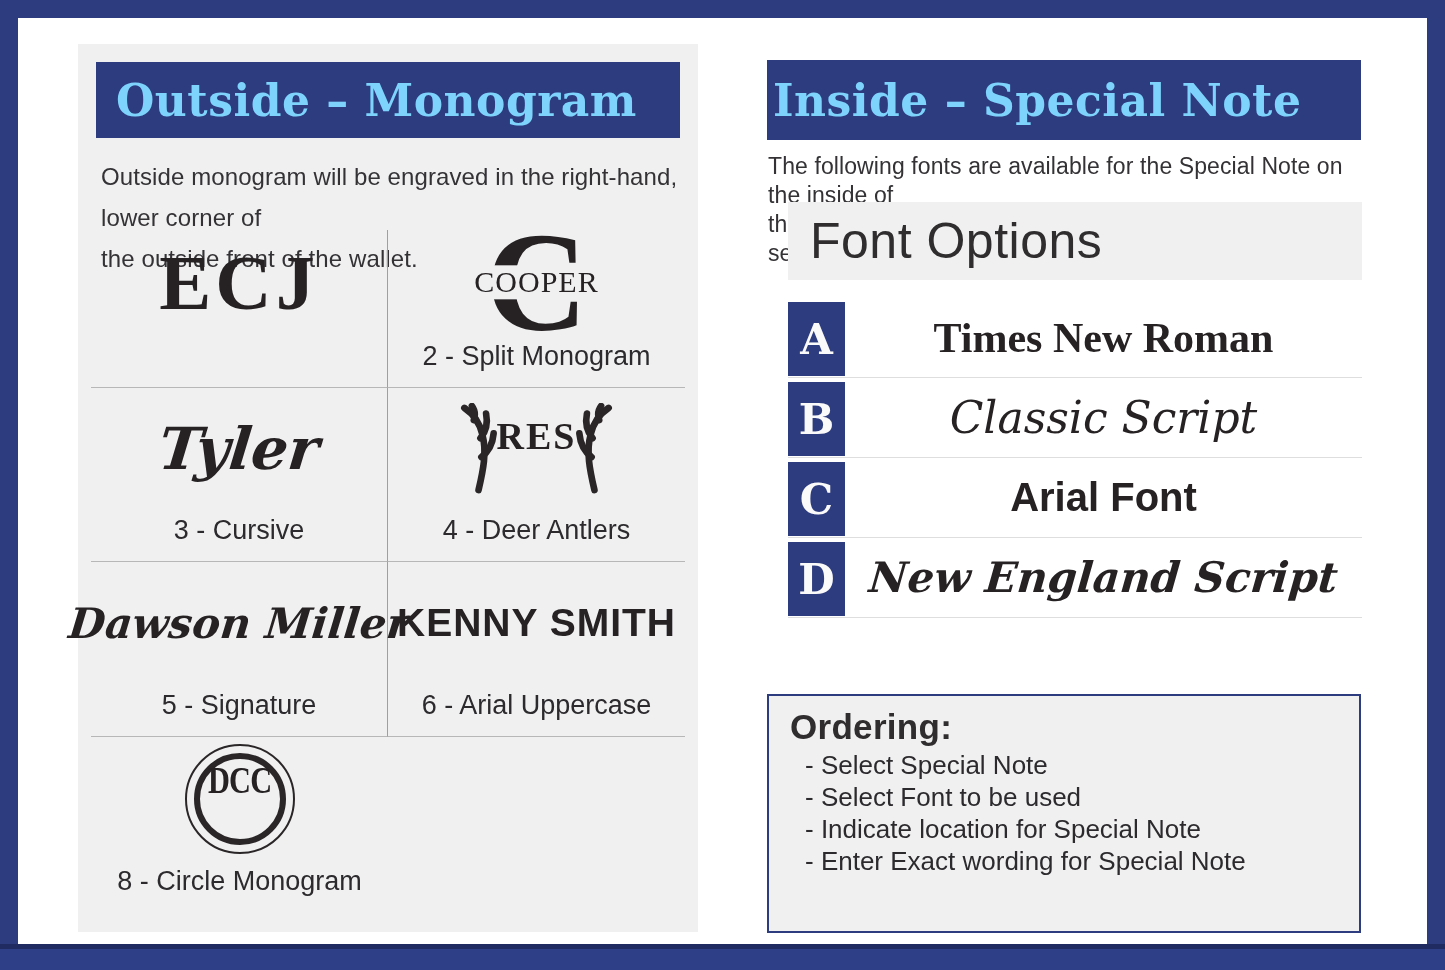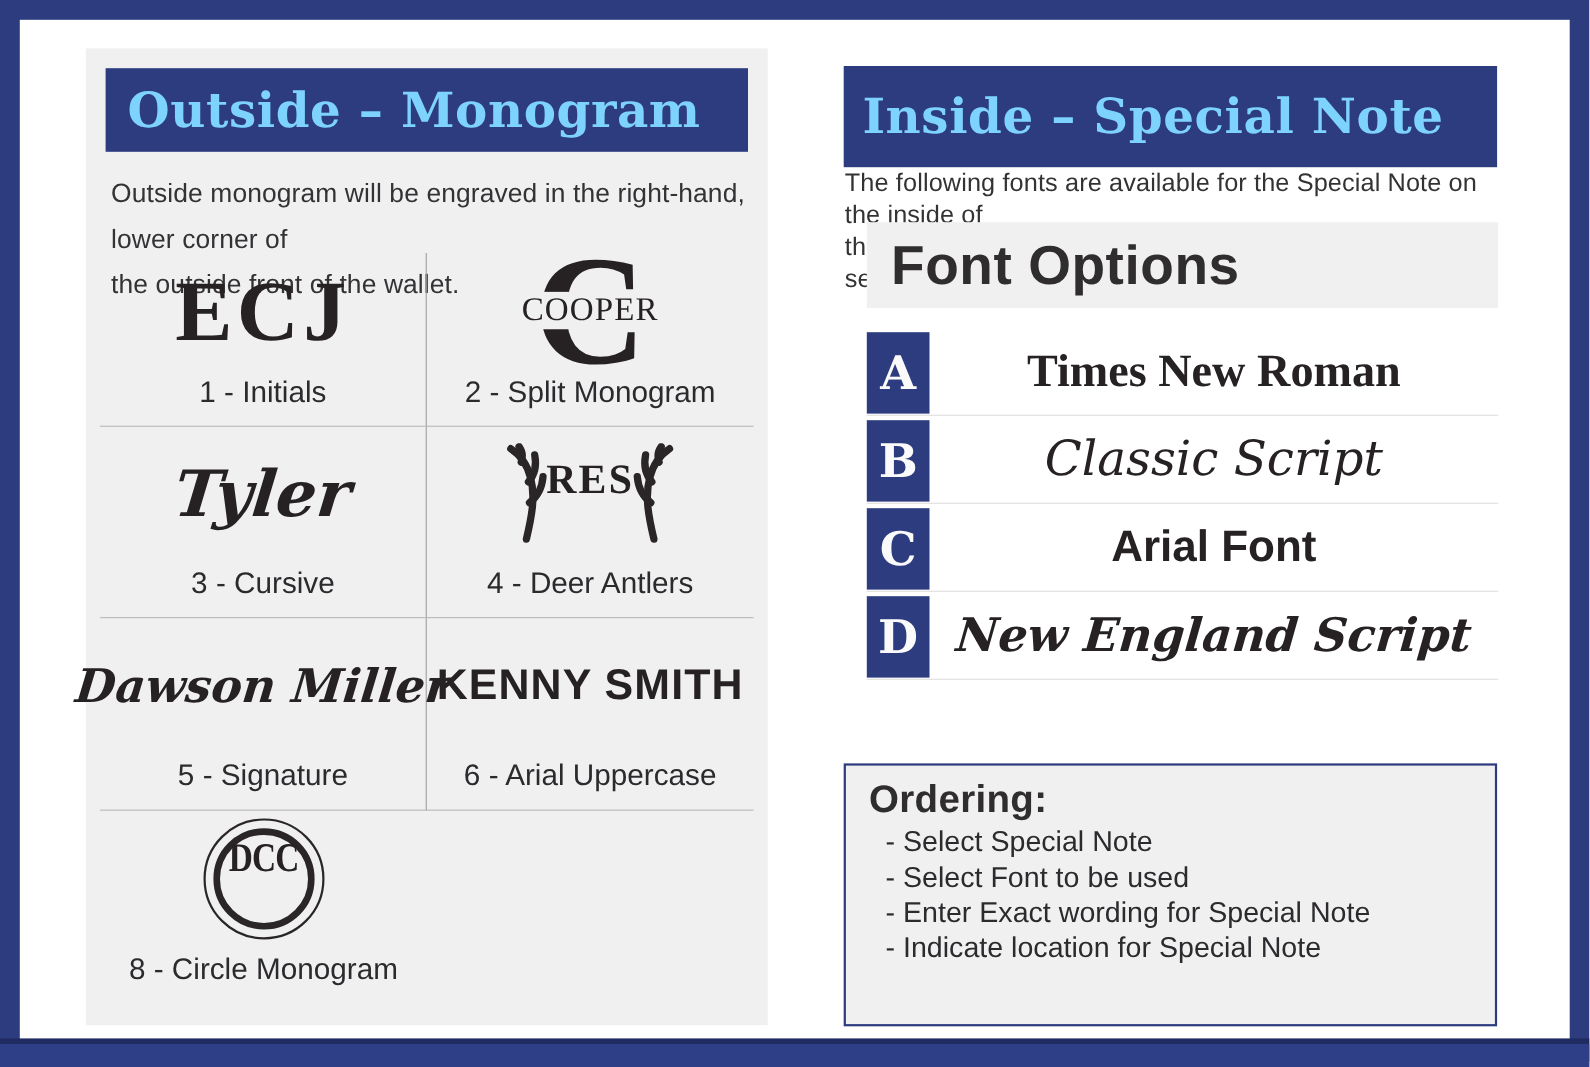--- a/index.html
+++ b/index.html
@@ -87,28 +87,28 @@
   .ring-inner {
     width:92px; height:92px; border:6px solid #2a2627; border-radius:50%;
     display:flex; align-items:flex-start; justify-content:center;
   }
   .dcc-text {
     font-family:"Liberation Serif", serif; font-weight:700; font-size:37px;
     transform:scaleX(0.82); letter-spacing:-1px;
   }
   
   .panel-right { position:absolute; left:767px; top:60px; width:596px; height:874px; }
-  .panel-right .title-bar { left:0; top:0; width:594px; height:92px; padding-left:17px; }
+  .panel-right .title-bar { left:0; top:0; width:594px; height:80px; padding-left:6px; }
   .panel-right .desc { left:1px; top:92px; width:596px; font-size:23px; line-height:29px; }
   .font-options-box {
     position:absolute; left:21px; top:142px; width:574px; height:78px;
     background:#f0f0f1; display:flex; align-items:center;
   }
   .font-options-box .fo-heading {
-    font-size:50px; font-weight:700; color:#2f2d2e; padding-left:22px; letter-spacing:0.5px;
+    font-size:50px; font-weight:400; color:#2f2d2e; padding-left:22px; letter-spacing:0.5px;
   }
   .font-table { position:absolute; left:21px; top:238px; width:574px; }
   .frow { display:flex; align-items:center; height:80px; border-bottom:1px solid #dedede; }
   .tile {
     width:57px; height:74px; margin-top:3px; background:#2d3b7f;
     color:#fafafa; display:flex; align-items:center; justify-content:center;
     font-family:"DejaVu Serif", serif; font-weight:700; font-size:42px;
     flex:0 0 auto;
   }
   .fsample { flex:1; text-align:center; color:#262224; }
@@ -137,21 +137,20 @@
 
   <p class="desc">Outside monogram will be engraved in the right-hand, lower corner of
 the outside front of the wallet.</p>
 
   <div class="mono-grid">
 
     <div class="cell col-l rowline">
       <div class="sample-wrap">
         <span class="ink m-initials">ECJ</span>
       </div>
-      <div class="mlabel">1 - Initials</div>
     </div>
 
     <div class="cell rowline">
       <div class="sample-wrap">
         <div class="m-split ink">
           <span class="bigc">C</span>
           <span class="overlay">COOPER</span>
         </div>
       </div>
       <div class="mlabel">2 - Split Monogram</div>
@@ -240,19 +239,19 @@
       <div class="tile">D</div>
       <div class="fsample fs-newengland">New England Script</div>
     </div>
   </div>
 
   <div class="ordering-box">
     <h2 class="ord-heading">Ordering:</h2>
     <ul>
       <li>- Select Special Note</li>
       <li>- Select Font to be used</li>
+      <li>- Indicate location for Special Note</li>
       <li>- Enter Exact wording for Special Note</li>
-      <li>- Indicate location for Special Note</li>
     </ul>
   </div>
 </section>
 
 <div class="bottom-accent"></div>
 
 </body></html>

